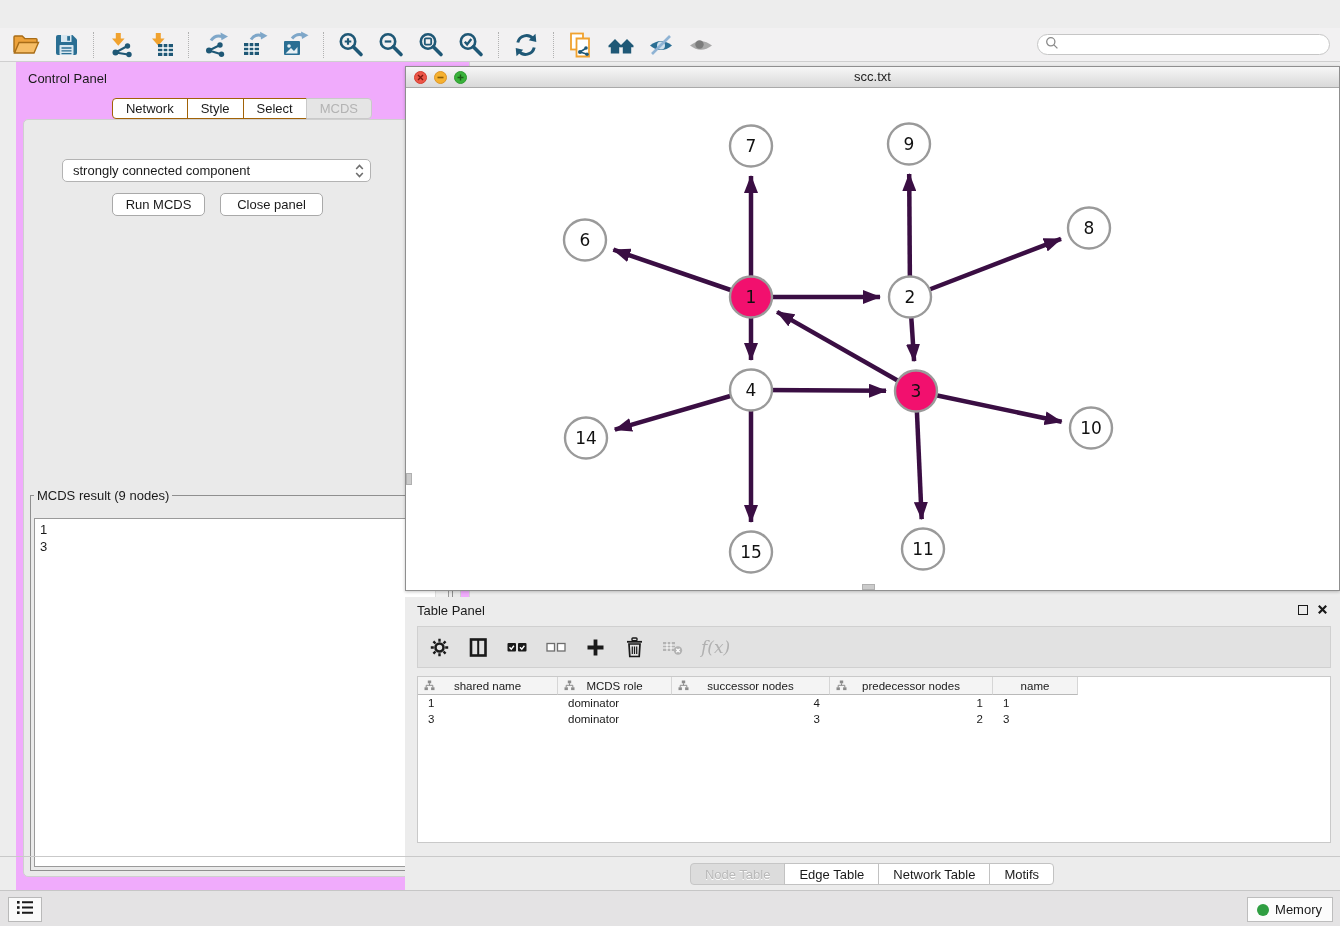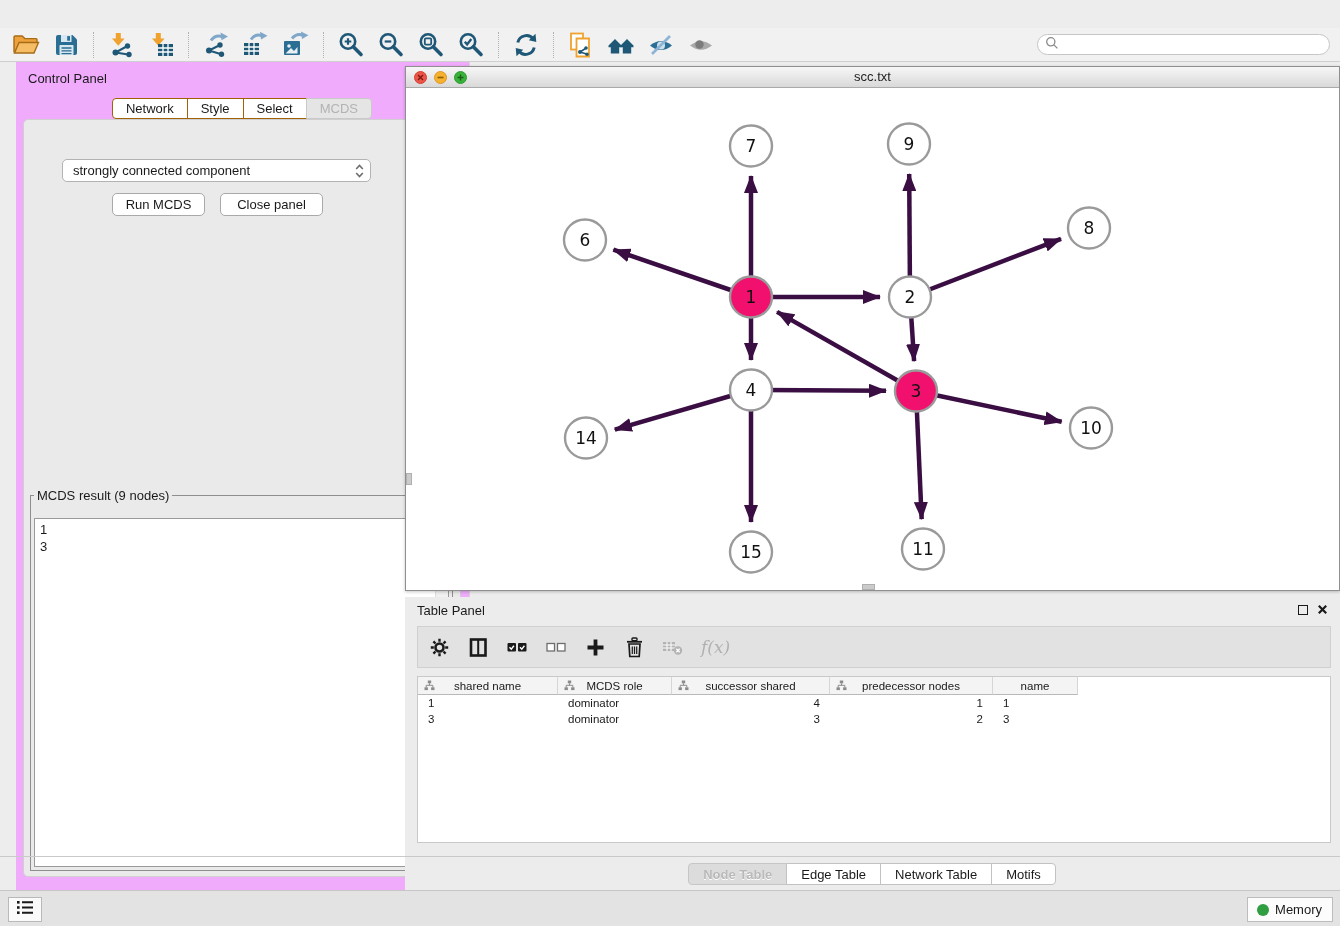--- a/index.html
+++ b/index.html
@@ -85,21 +85,21 @@
   .th-label{width:100%;text-align:center;}
   .tr{display:flex;height:16px;}
   .td{font-size:11.5px;line-height:16px;padding:0 10px;white-space:nowrap;overflow:hidden;}
   .td.right{text-align:right;}
   .tp-divider{position:absolute;left:-405px;right:0;top:259px;border-top:1px solid #c9c9c9;}
   .tp-tabs{position:absolute;left:0;right:0;top:266px;display:flex;justify-content:center;}
   .tp-tab{height:22px;line-height:21px;padding:0 14px;background:#fff;border:1px solid #c2c2c2;
           font-size:13px;margin-left:-1px;cursor:default;}
   .tp-tab:first-child{border-radius:4px 0 0 4px;}
   .tp-tab:last-child{border-radius:0 4px 4px 0;}
-  .tp-tab.active{background:#dcdcdc;color:#b9b9b9;text-shadow:0 1px 0 #fff;border-color:#c6c6c6;font-weight:bold;}
+  .tp-tab.active{background:#dcdcdc;color:#b9b9b9;text-shadow:0 1px 0 #fff;border-color:#c6c6c6;}
   
   .statusbar{position:absolute;left:0;right:0;top:890px;height:36px;background:#e4e3e4;
              border-top:1px solid #c6c6c6;}
   .sb-left-btn{position:absolute;left:8px;top:6px;width:34px;height:25px;background:#fafafa;
                border:1px solid #b9b9b9;display:flex;align-items:center;justify-content:center;}
   .memory-btn{position:absolute;right:7px;top:6px;height:25px;padding:0 10px 0 9px;background:#fcfcfc;
               border:1px solid #bdbdbd;display:flex;align-items:center;gap:6px;font-size:13px;}
   .mem-dot{width:12px;height:12px;border-radius:50%;background:#2f9e41;}
 </style>
 </head>
@@ -475,21 +475,21 @@
               </svg></span>
             <span class="th-label">MCDS role</span>
           </div>
           <div class="th" style="width: 158px;">
             <span class="tree-ic"><svg width="11" height="11" viewBox="0 0 11 11">
                 <rect x="3.8" y="0.5" width="3.4" height="2.8" fill="#8b8b8b"></rect>
                 <rect x="0.5" y="7.3" width="3.4" height="2.8" fill="#8b8b8b"></rect>
                 <rect x="7.1" y="7.3" width="3.4" height="2.8" fill="#8b8b8b"></rect>
                 <path d="M5.5 3.3 V5.3 M2.2 7.3 V5.3 H8.8 V7.3" fill="none" stroke="#8b8b8b" stroke-width="1"></path>
               </svg></span>
-            <span class="th-label">successor shared</span>
+            <span class="th-label">successor nodes</span>
           </div>
           <div class="th" style="width: 163px;">
             <span class="tree-ic"><svg width="11" height="11" viewBox="0 0 11 11">
                 <rect x="3.8" y="0.5" width="3.4" height="2.8" fill="#8b8b8b"></rect>
                 <rect x="0.5" y="7.3" width="3.4" height="2.8" fill="#8b8b8b"></rect>
                 <rect x="7.1" y="7.3" width="3.4" height="2.8" fill="#8b8b8b"></rect>
                 <path d="M5.5 3.3 V5.3 M2.2 7.3 V5.3 H8.8 V7.3" fill="none" stroke="#8b8b8b" stroke-width="1"></path>
               </svg></span>
             <span class="th-label">predecessor nodes</span>
           </div>

